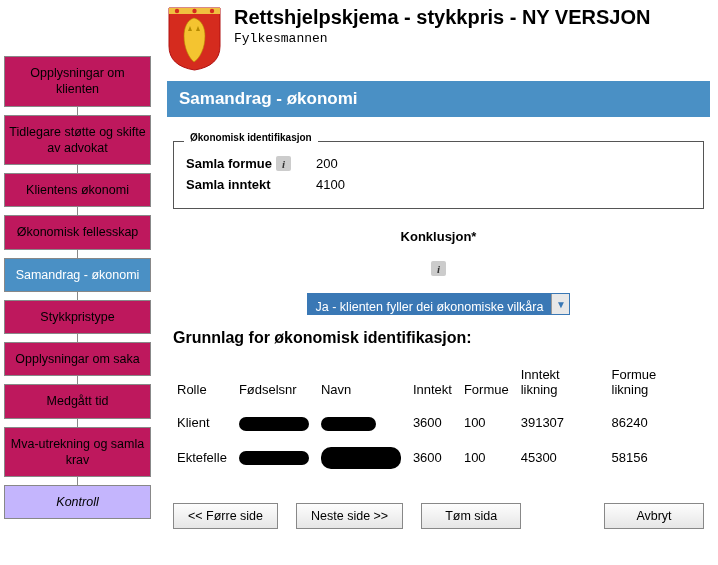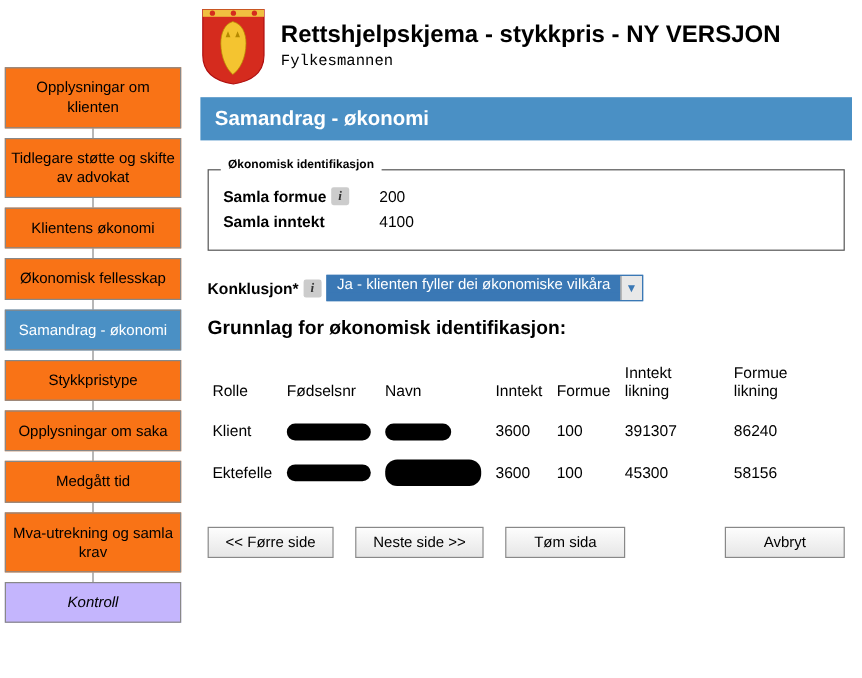--- a/index.html
+++ b/index.html
@@ -1,35 +1,35 @@
 <!DOCTYPE html>
 <html><head>
 <meta charset="utf-8">
 <style>
   * { box-sizing: border-box; margin: 0; padding: 0; }
   body { font-family: Arial, sans-serif; font-size: 13px; color: #000; background: #fff; width: 718px; }
   .container { display: flex; }
   .sidebar { width: 155px; padding: 8px 4px; }
   .nav-item {
     border: 1px solid #888;
-    background: #f97316;
+    background: #be185d;
     text-align: center;
     padding: 8px 4px;
     margin-bottom: 0;
     font-size: 12.5px;
     line-height: 1.3;
     cursor: pointer;
   }
   .nav-item.active { background: #4a90c5; color: #fff; }
   .nav-item.kontroll { font-style: italic; background: #c4b5fd; }
   .connector { width: 1px; height: 8px; background: #888; margin: 0 auto; }
   .main { flex: 1; padding: 0 8px 8px 12px; }
   .header-row { display: flex; align-items: flex-start; padding: 6px 0 10px 0; }
   .crest { width: 55px; height: 65px; margin-right: 12px; }
-  .title-block h1 { font-size: 20px; font-weight: bold; margin-bottom: 2px; margin-top: 12px; }
+  .title-block h1 { font-size: 20px; font-weight: bold; margin-bottom: 2px; }
   .title-block .sub { font-size: 13px; font-family: Liberation Mono, monospace; }
   .section-bar {
     background: #4a90c5; color: #fff; font-size: 17px; font-weight: bold;
     padding: 8px 12px; margin-bottom: 24px;
   }
   .fieldset {
     border: 1px solid #555; padding: 14px 12px 16px 12px; margin: 0 6px 20px 6px;
     position: relative;
   }
   .fieldset .legend {
@@ -38,25 +38,25 @@
   }
   .field-row { display: flex; align-items: center; margin-bottom: 6px; font-size: 13px; }
   .field-row:last-child { margin-bottom: 0; }
   .field-label { width: 130px; font-weight: bold; display: flex; align-items: center; gap: 4px;}
   .field-value { }
   .info-icon {
     display: inline-flex; width: 15px; height: 15px; background: #ccc;
     align-items: center; justify-content: center; font-family: Georgia, serif;
     font-style: italic; font-weight: bold; font-size: 11px; color: #333; border-radius: 2px;
   }
-  .konklusjon-row { display: flex; align-items: center; gap: 4px; margin: 0 6px 14px 6px; }
+  .konklusjon-row { display: flex; align-items: center; gap: 17px; margin: 0 6px 14px 6px; flex-direction: column; }
   .konklusjon-label { font-weight: bold; font-size: 13px; }
   .select-wrap {
     border: 1.5px solid #3a78b5; background: #3a78b5; color: #fff;
-    display: flex; align-items: flex-start; height: 22px; font-size: 12.5px;
+    display: flex; align-items: flex-end; height: 22px; font-size: 12.5px;
   }
   .select-text { padding: 0 8px; background: #3a78b5; color: #fff; }
   .select-arrow {
     width: 18px; height: 20px; background: #e8e8e8; color: #3a78b5;
     display: flex; align-items: center; justify-content: center; font-size: 10px;
     border-left: 1px solid #999;
   }
   .grunnlag-label { font-weight: bold; margin: 0 6px 14px 6px; font-size: 16px; }
   table { border-collapse: collapse; margin: 0 6px 26px 6px; width: calc(100% - 12px); font-size: 13px; }
   th { text-align: left; font-weight: normal; padding: 6px 8px 10px 4px; vertical-align: bottom; }

